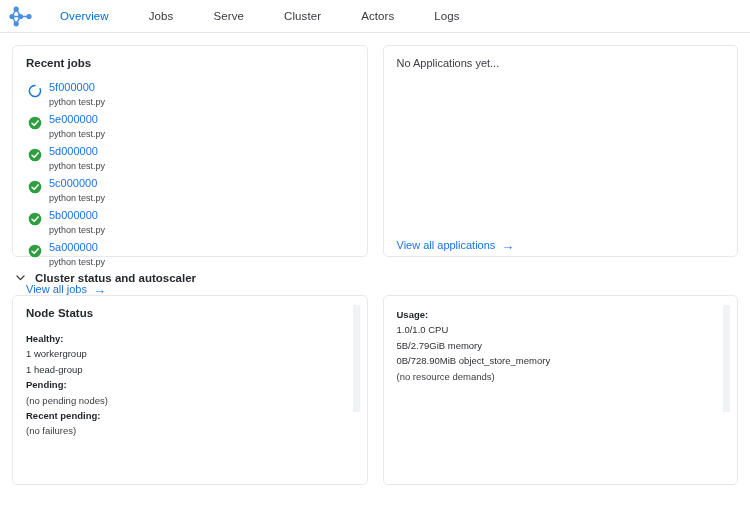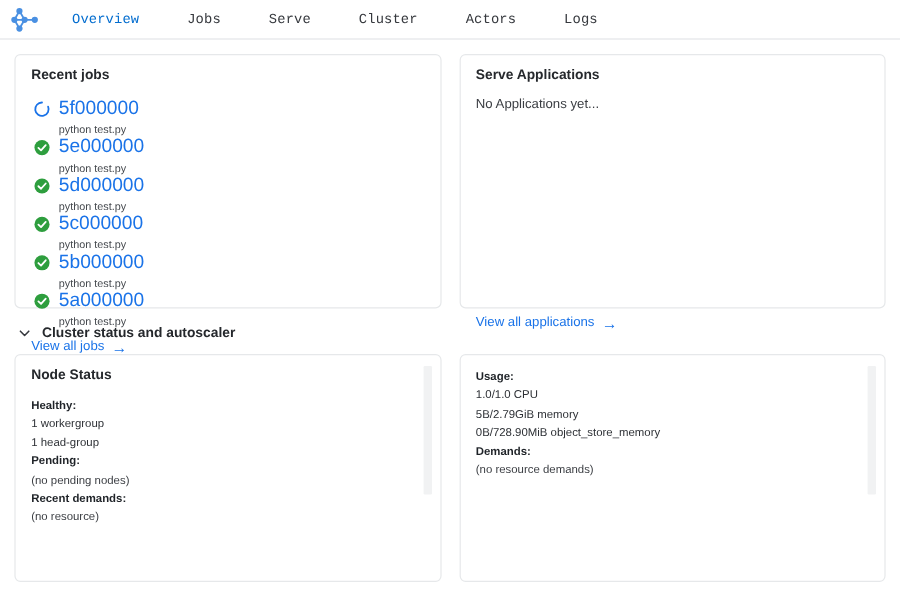--- a/index.html
+++ b/index.html
@@ -18,21 +18,21 @@
     align-items: center;
     border-bottom: 1px solid #e3e5e8;
     background: #ffffff;
     padding-left: 6px;
   }
   .logo {
     width: 28px; height: 26px;
     display: flex; align-items: center; justify-content: center;
     margin-right: 6px;
   }
-  .nav-items { display: flex; align-items: center; font-family: Liberation Mono, monospace; }
+  .nav-items { display: flex; align-items: center; }
   .nav-item {
     font-size: 11.5px;
     color: #36393e;
     padding: 0 20px;
     letter-spacing: .1px;
     white-space: nowrap;
     cursor: pointer;
   }
   .nav-item.active { color: #036dcf; }
 
@@ -68,21 +68,21 @@
   }
   .job-icon {
     width: 18px; height: 18px;
     margin-right: 5px;
     margin-top: 1px;
     flex: 0 0 18px;
     display: flex; align-items: center; justify-content: center;
   }
   .job-text { display: flex; flex-direction: column; line-height: 1.25; }
   .job-id {
-    font-size: 16px;
+    font-size: 11px;
     color: #1a73e8;
     text-decoration: none;
     cursor: pointer;
   }
   .job-sub {
     font-size: 9px;
     color: #43474c;
     margin-top: 2px;
   }
 
@@ -262,21 +262,20 @@
         </div>
       </div>
 
       <a class="view-all">
         <span>View all jobs</span>
         <span class="arrow">→</span>
       </a>
     </div>
 
     <div class="card card-top">
-      <div class="card-title">Serve Applications</div>
       <div class="serve-body">
         <div class="empty-text">No Applications yet...</div>
         <div class="serve-link-wrap">
           <a class="view-all">
             <span>View all applications</span>
             <span class="arrow">→</span>
           </a>
         </div>
       </div>
     </div>
@@ -294,35 +293,34 @@
   <div class="row">
 
     <div class="card card-bot">
       <div class="card-title">Node Status</div>
       <div class="status-list">
         <div><b>Healthy:</b></div>
         <div>1 workergroup</div>
         <div>1 head-group</div>
         <div><b>Pending:</b></div>
         <div class="dim">(no pending nodes)</div>
-        <div><b>Recent demands:</b></div>
-        <div class="dim">(no resource)</div>
+        <div><b>Recent pending:</b></div>
+        <div class="dim">(no failures)</div>
       </div>
       <div class="scrollbar">
         <div class="thumb"></div>
       </div>
     </div>
 
     <div class="card card-bot">
       <div class="status-list">
         <div><b>Usage:</b></div>
         <div>1.0/1.0 CPU</div>
         <div>5B/2.79GiB memory</div>
         <div>0B/728.90MiB object_store_memory</div>
-        <div><b>Demands:</b></div>
         <div class="dim">(no resource demands)</div>
       </div>
       <div class="scrollbar">
         <div class="thumb"></div>
       </div>
     </div>
   </div>
 </div>
 
 </body></html>

